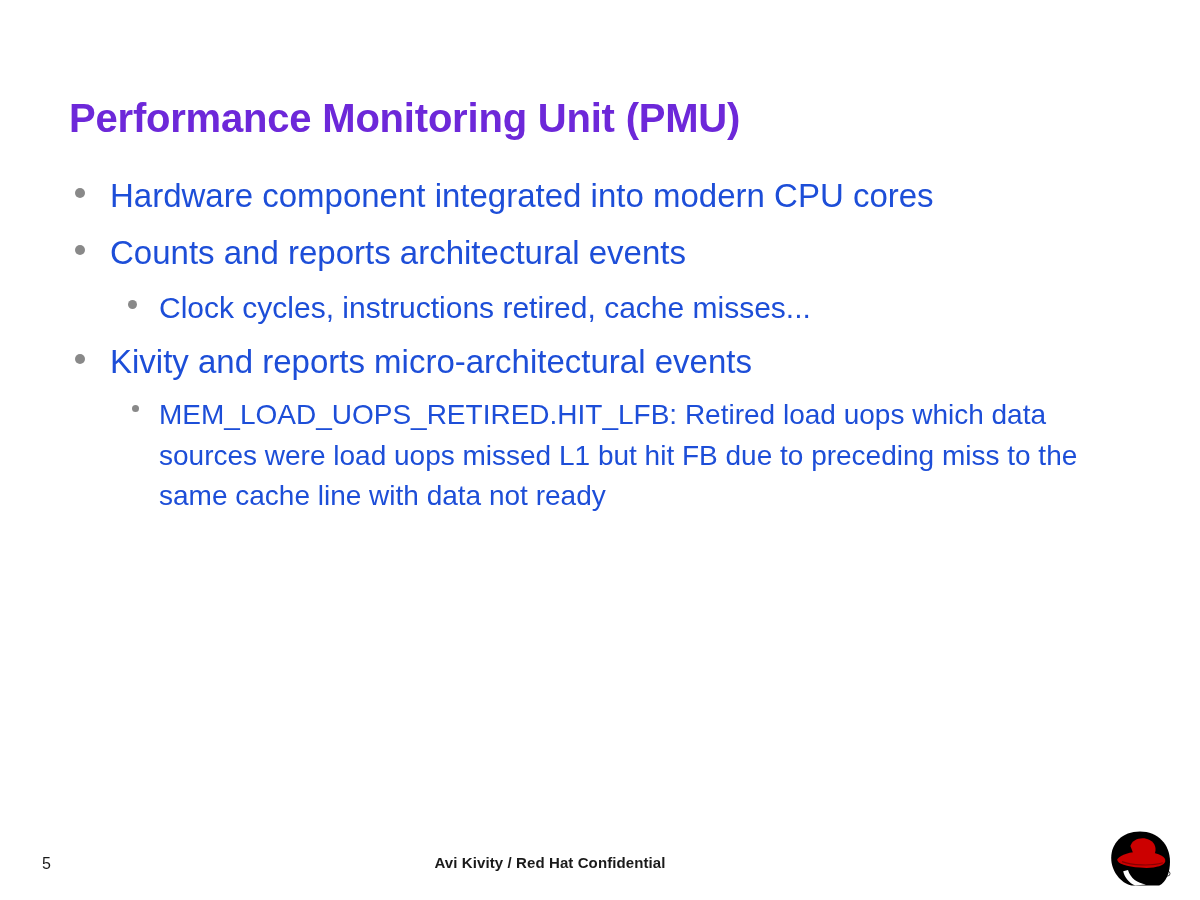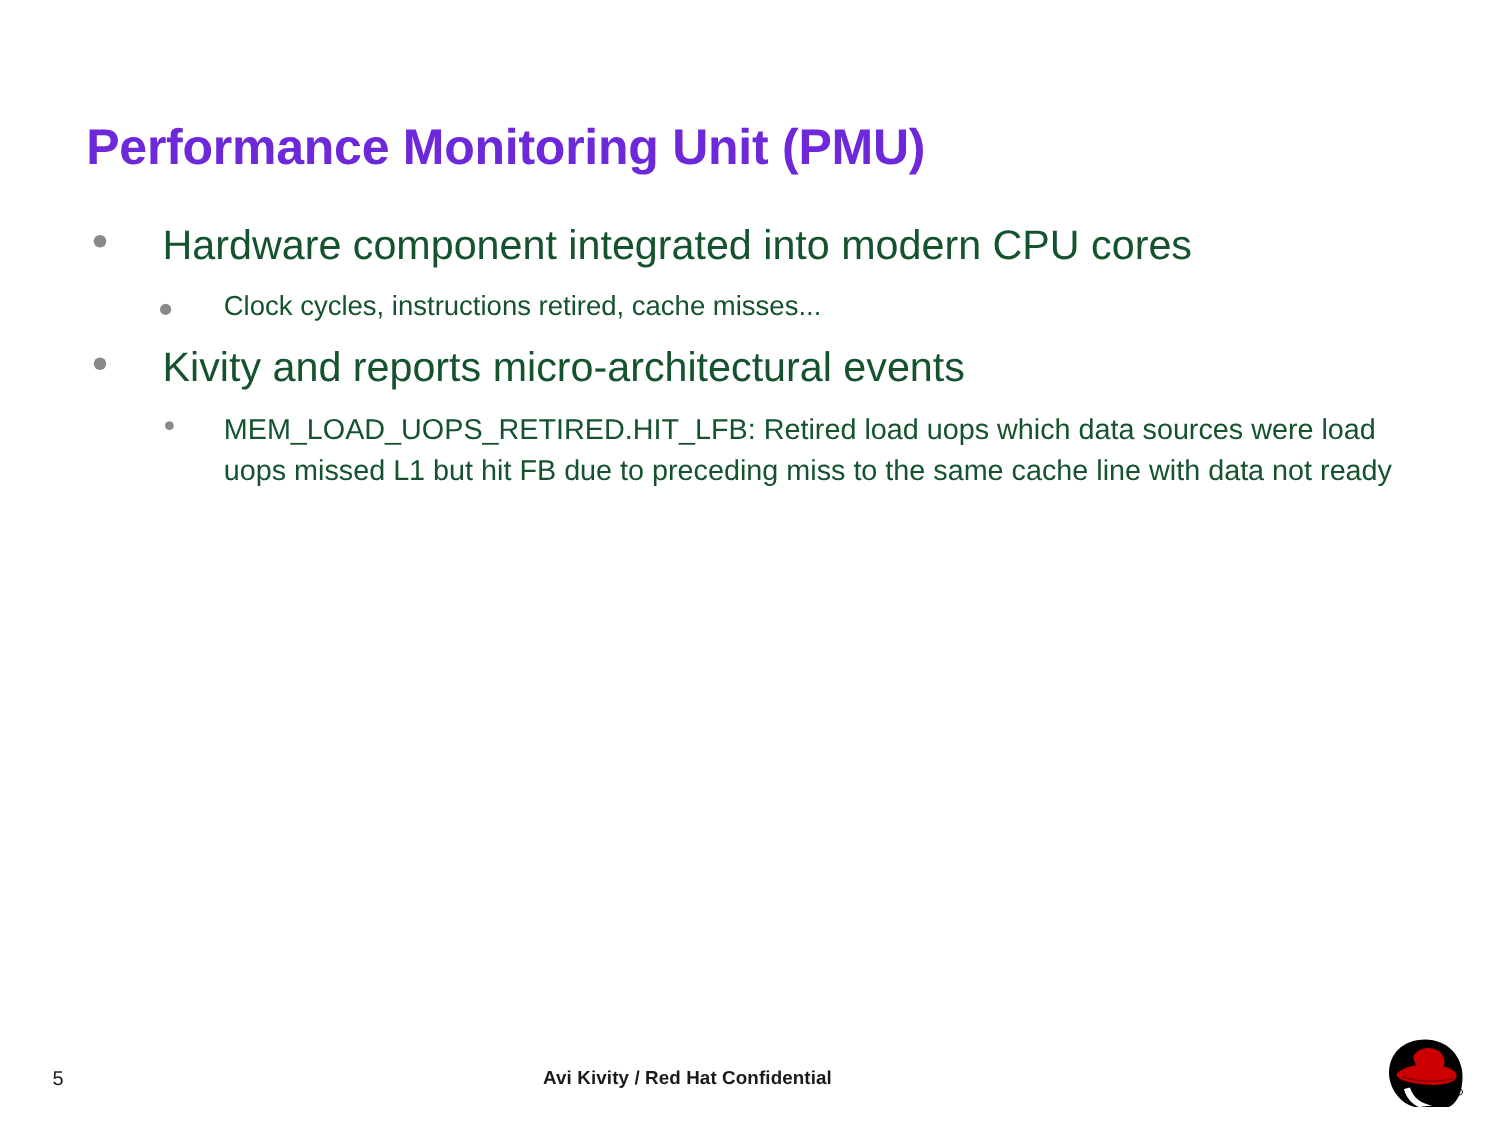--- a/index.html
+++ b/index.html
@@ -51,22 +51,21 @@
 
   .bullet-mark {
     flex: 0 0 auto;
     display: block;
     border-radius: 50%;
     background: #898989;
   }
 
   .bullet-text {
     flex: 1 1 auto;
-    color: #14532d;
-    margin-left: 20px;
+    color: #1d4ed8;
   }
 
   
   .lvl1 {
     padding-left: 17px;
     margin-bottom: 9px;
   }
   .lvl1 .bullet-mark {
     width: 10px;
     height: 10px;
@@ -83,37 +82,37 @@
     padding-left: 70px;
     margin-bottom: 9px;
   }
   .lvl2 .bullet-mark {
     width: 9px;
     height: 9px;
     margin-top: 14px;
     margin-right: 22px;
   }
   .lvl2 .bullet-text {
-    font-size: 22px;
+    font-size: 30px;
     line-height: 1.45;
   }
 
   
   .lvl3 {
     padding-left: 74px;
     margin-bottom: 9px;
   }
   .lvl3 .bullet-mark {
     width: 7px;
     height: 7px;
     margin-top: 10px;
     margin-right: 20px;
   }
   .lvl3 .bullet-text {
-    font-size: 23px;
+    font-size: 28px;
     line-height: 1.45;
     max-width: 975px;
   }
 
   
   .page-number {
     position: absolute;
     left: 42px;
     top: 855px;
     font-size: 16px;
@@ -152,20 +151,24 @@
 
   <h1 class="slide-title">Performance Monitoring Unit (PMU)</h1>
 
   <div class="body-list">
 
     <div class="bullet-row lvl1">
       <span class="bullet-mark"></span>
       <span class="bullet-text">Hardware component integrated into modern CPU cores</span>
     </div>
 
+    <div class="bullet-row lvl1">
+      <span class="bullet-mark"></span>
+      <span class="bullet-text">Counts and reports architectural events</span>
+    </div>
 
     <div class="bullet-row lvl2">
       <span class="bullet-mark"></span>
       <span class="bullet-text">Clock cycles, instructions retired, cache misses...</span>
     </div>
 
     <div class="bullet-row lvl1">
       <span class="bullet-mark"></span>
       <span class="bullet-text">Kivity and reports micro-architectural events</span>
     </div>

